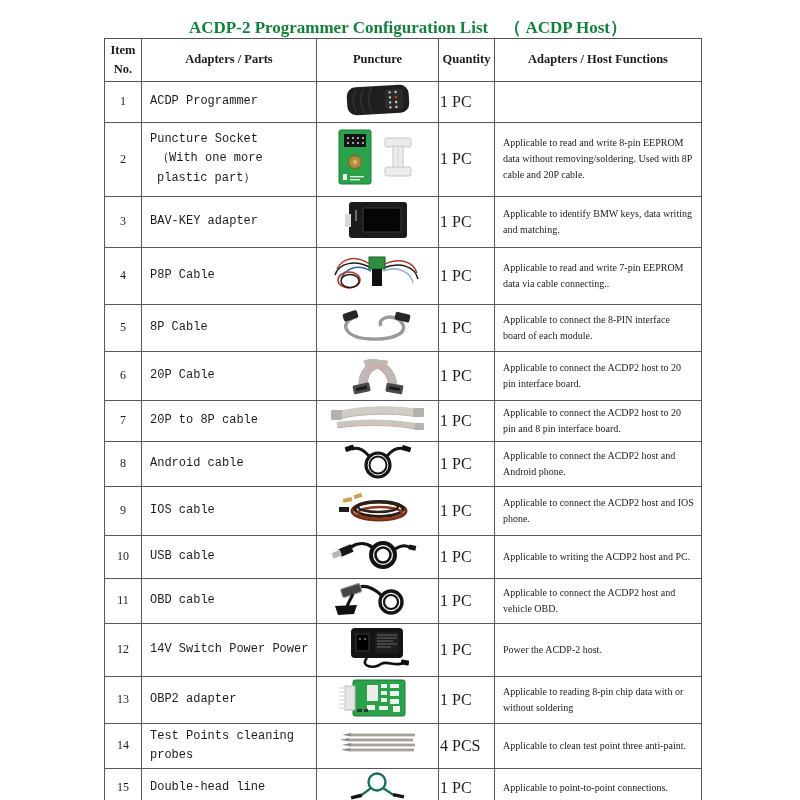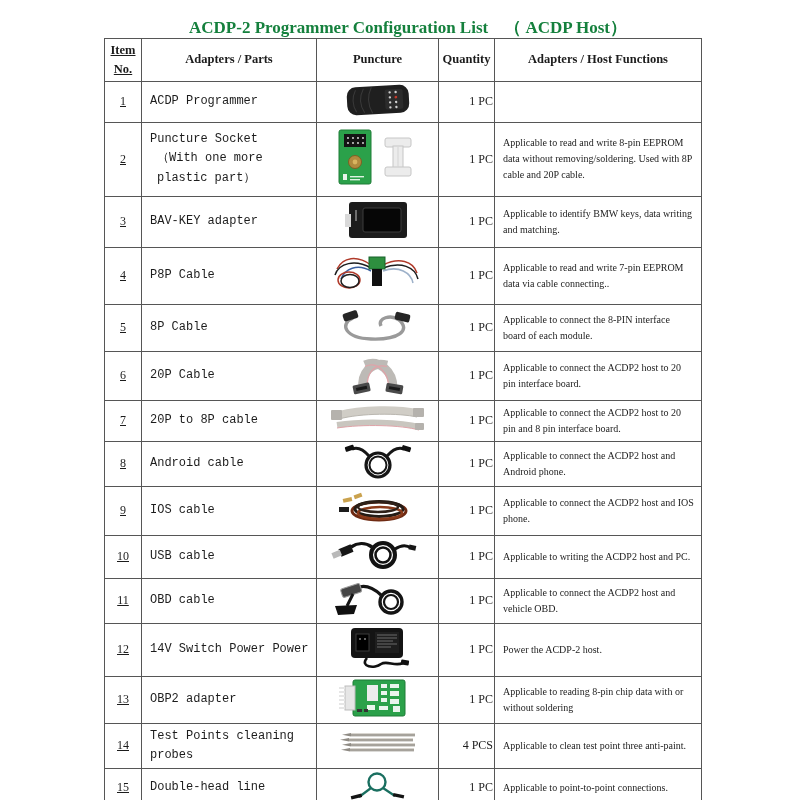--- a/index.html
+++ b/index.html
@@ -12,26 +12,26 @@
     position:absolute;top:8px;left:0;width:100%;
     text-align:center;font-size:17px;font-weight:bold;margin:8px;color:#15803d;
   }
   .title .tsp{margin-left:16px;}
   table.cfg{
     position:absolute;left:104px;top:38px;width:597px;
     border-collapse:collapse;table-layout:fixed;
   }
   .cfg td,.cfg th{border:1px solid #565656;overflow:hidden;}
   .cfg th{font-size:12.5px;font-weight:bold;text-align:center;padding:2px;line-height:1.5;}
-  .c-no{text-align:center;font-size:12px;text-decoration:underline;}
+  .c-no{text-align:center;font-size:12px;}
   .c-part{font-size:12px;padding:3px 4px 3px 8px;line-height:1.6;font-family:Liberation Mono, monospace;}
   .c-part .ind{padding-left:7px;}
   .c-pic{text-align:center;vertical-align:middle;padding:1px;}
   .pic{display:inline-flex;align-items:center;justify-content:center;}
-  .c-qty{text-align:right;font-size:12px;}
+  .c-qty{text-align:left;font-size:16px;}
   .c-func{font-size:10px;padding:4px 6px 4px 8px;line-height:1.6;}
 </style>
 </head>
 <body>
 
 <h1 class="title">
   <span>ACDP-2 Programmer Configuration List</span><span class="tsp">（ ACDP Host）</span>
 </h1>
 
 <table class="cfg">

